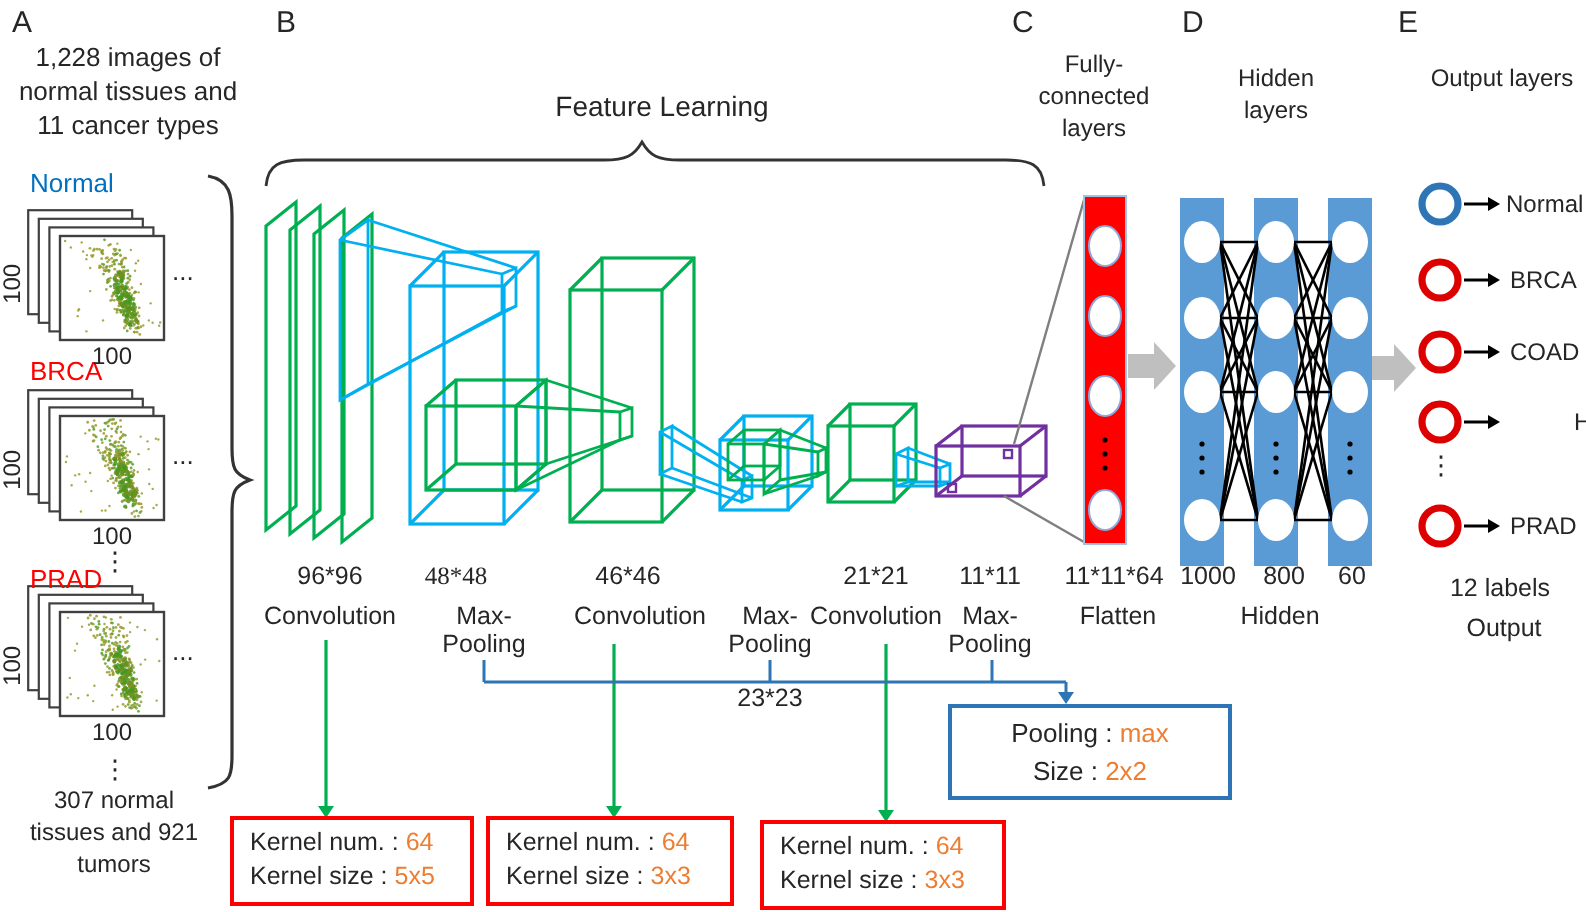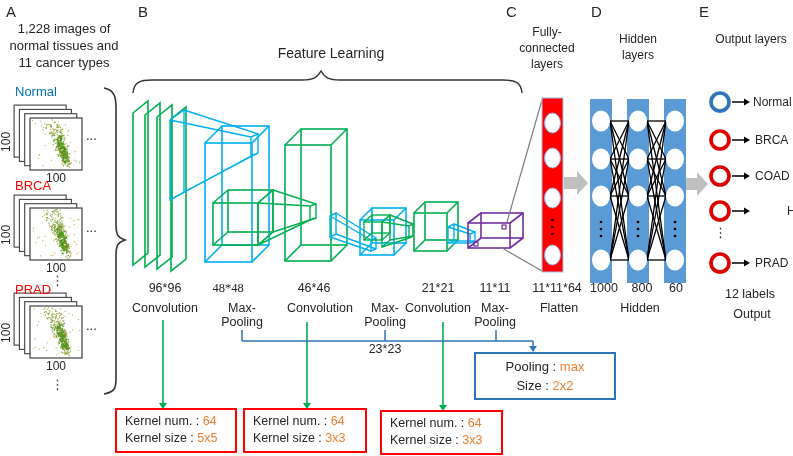--- a/index.html
+++ b/index.html
@@ -1314,20 +1314,21 @@
   <div class="t s12 c" style="left:36px;top:171px;width:40px;">100</div>
   <div class="t s12 c" style="left:36px;top:261px;width:40px;">100</div>
   <div class="t s12 c" style="left:36px;top:359px;width:40px;">100</div>
 
   <div class="t s13" style="left:86px;top:127px;">...</div>
   <div class="t s13" style="left:86px;top:219px;">...</div>
   <div class="t s13" style="left:86px;top:317px;">...</div>
   <div class="t s13" style="left:51px;top:272px;">⋮</div>
   <div class="t s13" style="left:51px;top:376px;">⋮</div>
 
+  <div class="t s135 c" style="left:8px;top:393px;width:98px;">307 normal tissues and 921 tumors</div>
 
   <div class="t s14 c" style="left:266px;top:44px;width:130px;">Feature Learning</div>
   <div class="t s135 c" style="left:508px;top:25px;width:78px;">Fully-connected layers</div>
   <div class="t s135 c" style="left:602px;top:32px;width:72px;">Hidden layers</div>
   <div class="t s135 c" style="left:715px;top:32px;width:72px;">Output layers</div>
 
   <div class="t s125 c" style="left:137px;top:281px;width:56px;">96*96</div>
   <div class="t s125 c" style="left:200px;top:281px;width:56px;font-family:Liberation Serif, serif;">48*48</div>
   <div class="t s125 c" style="left:286px;top:281px;width:56px;">46*46</div>
   <div class="t s125 c" style="left:357px;top:298px;width:56px;margin-top:44px;">23*23</div>

